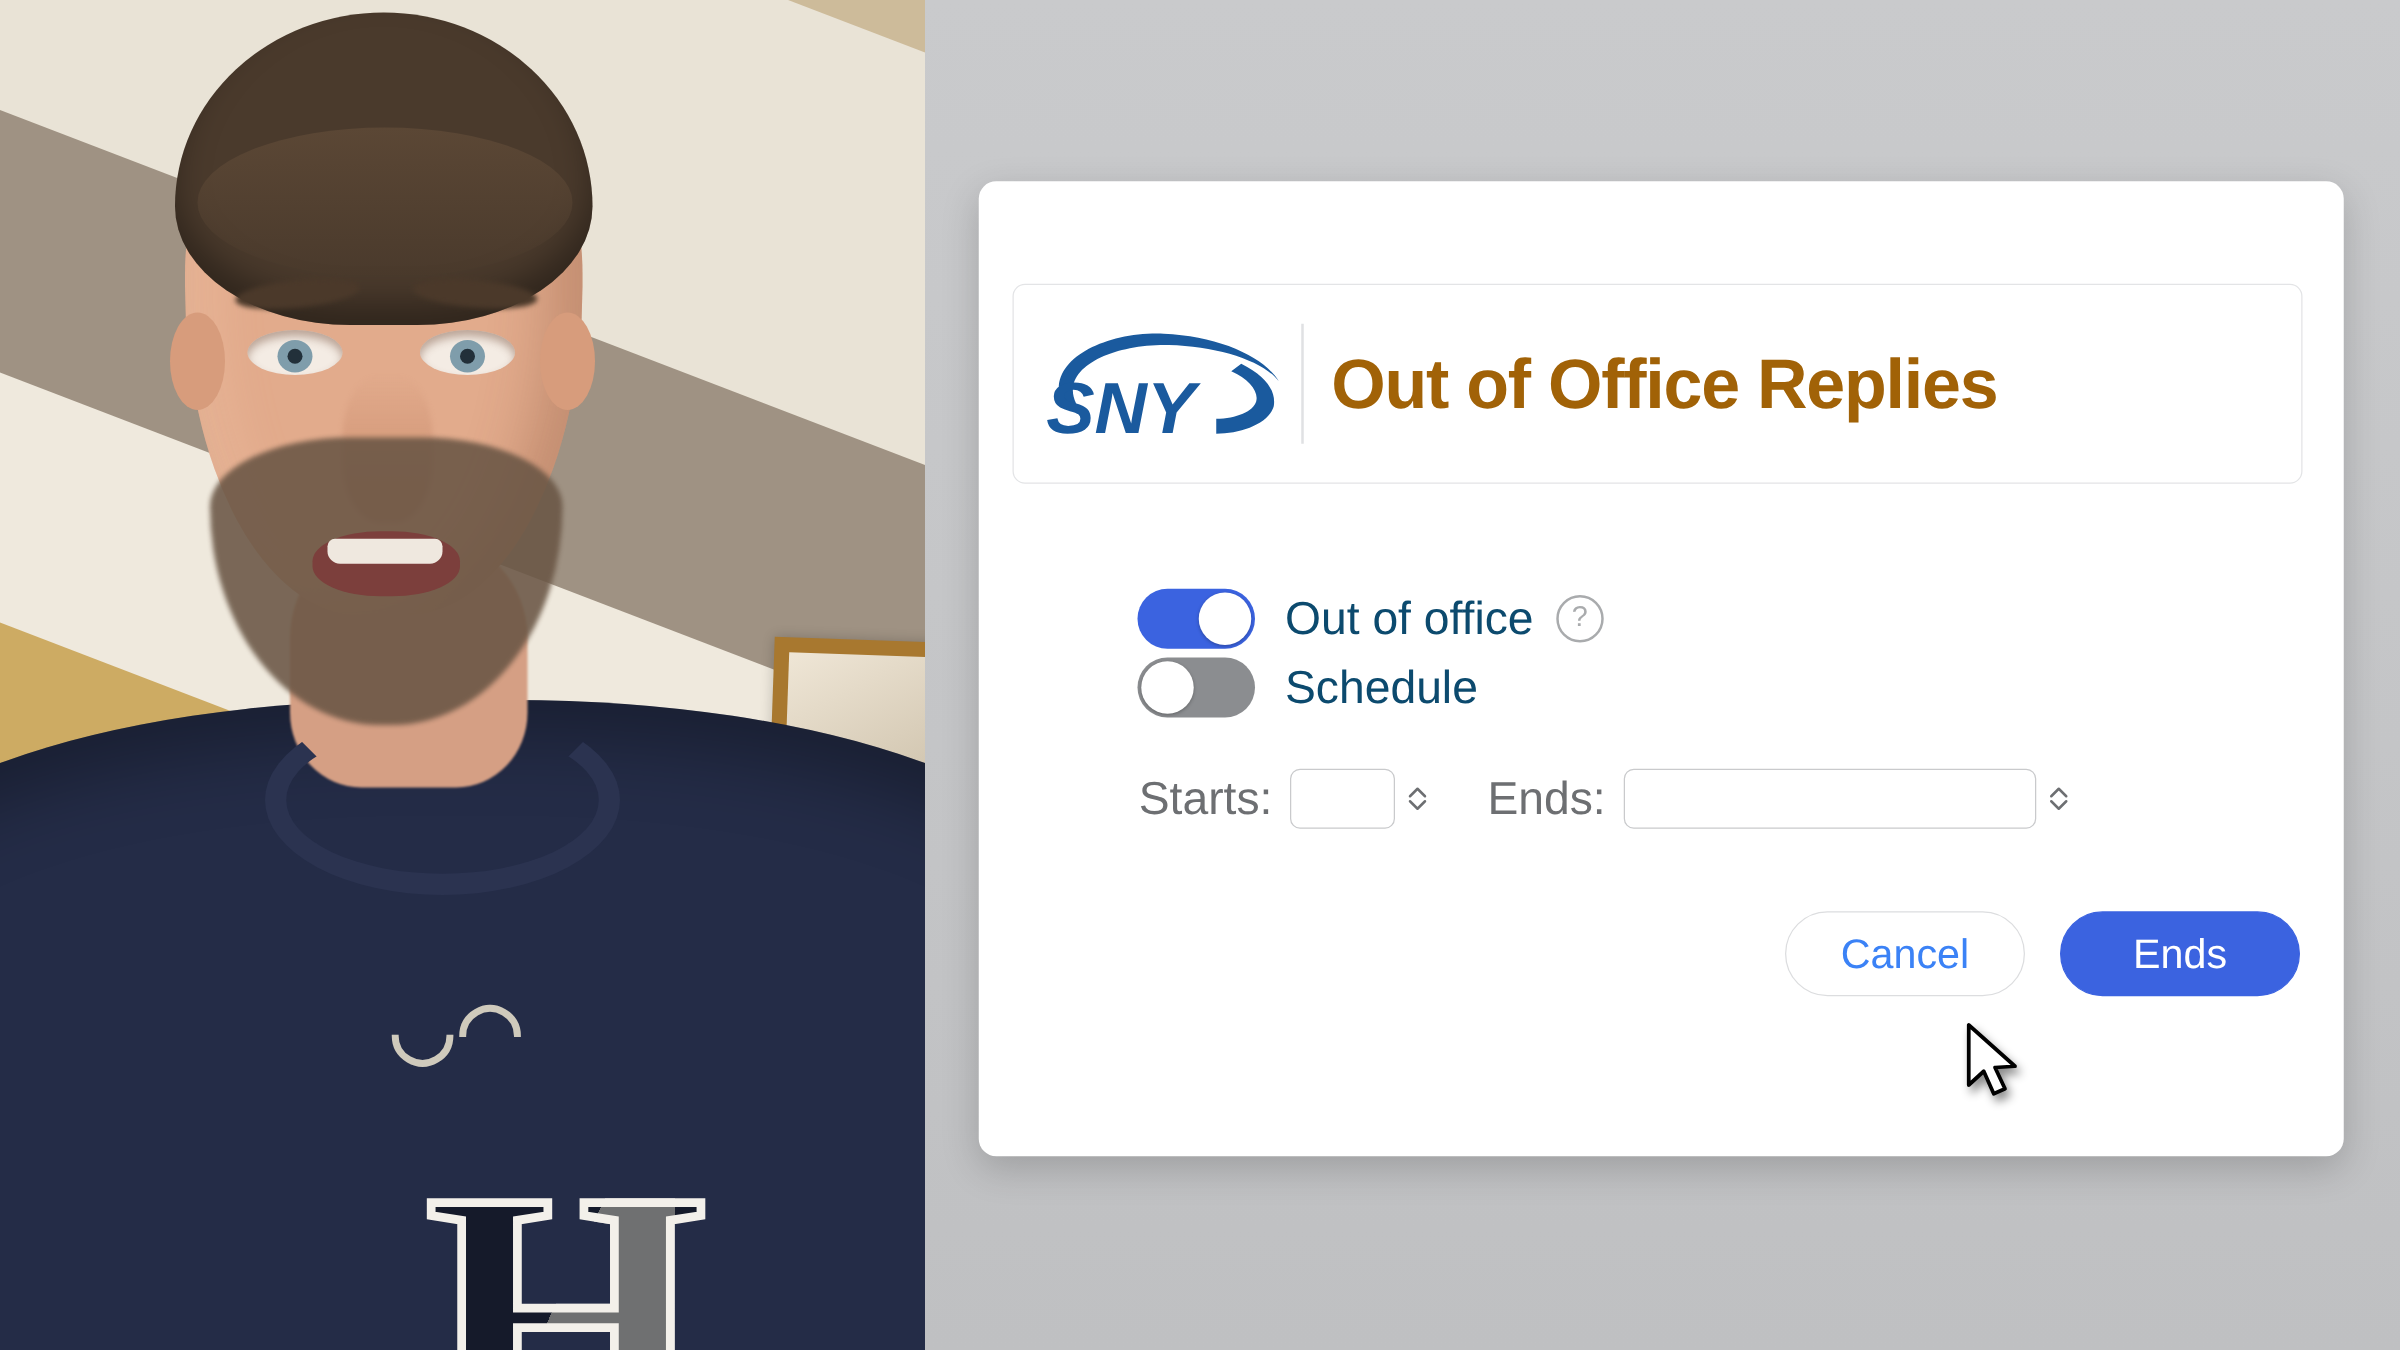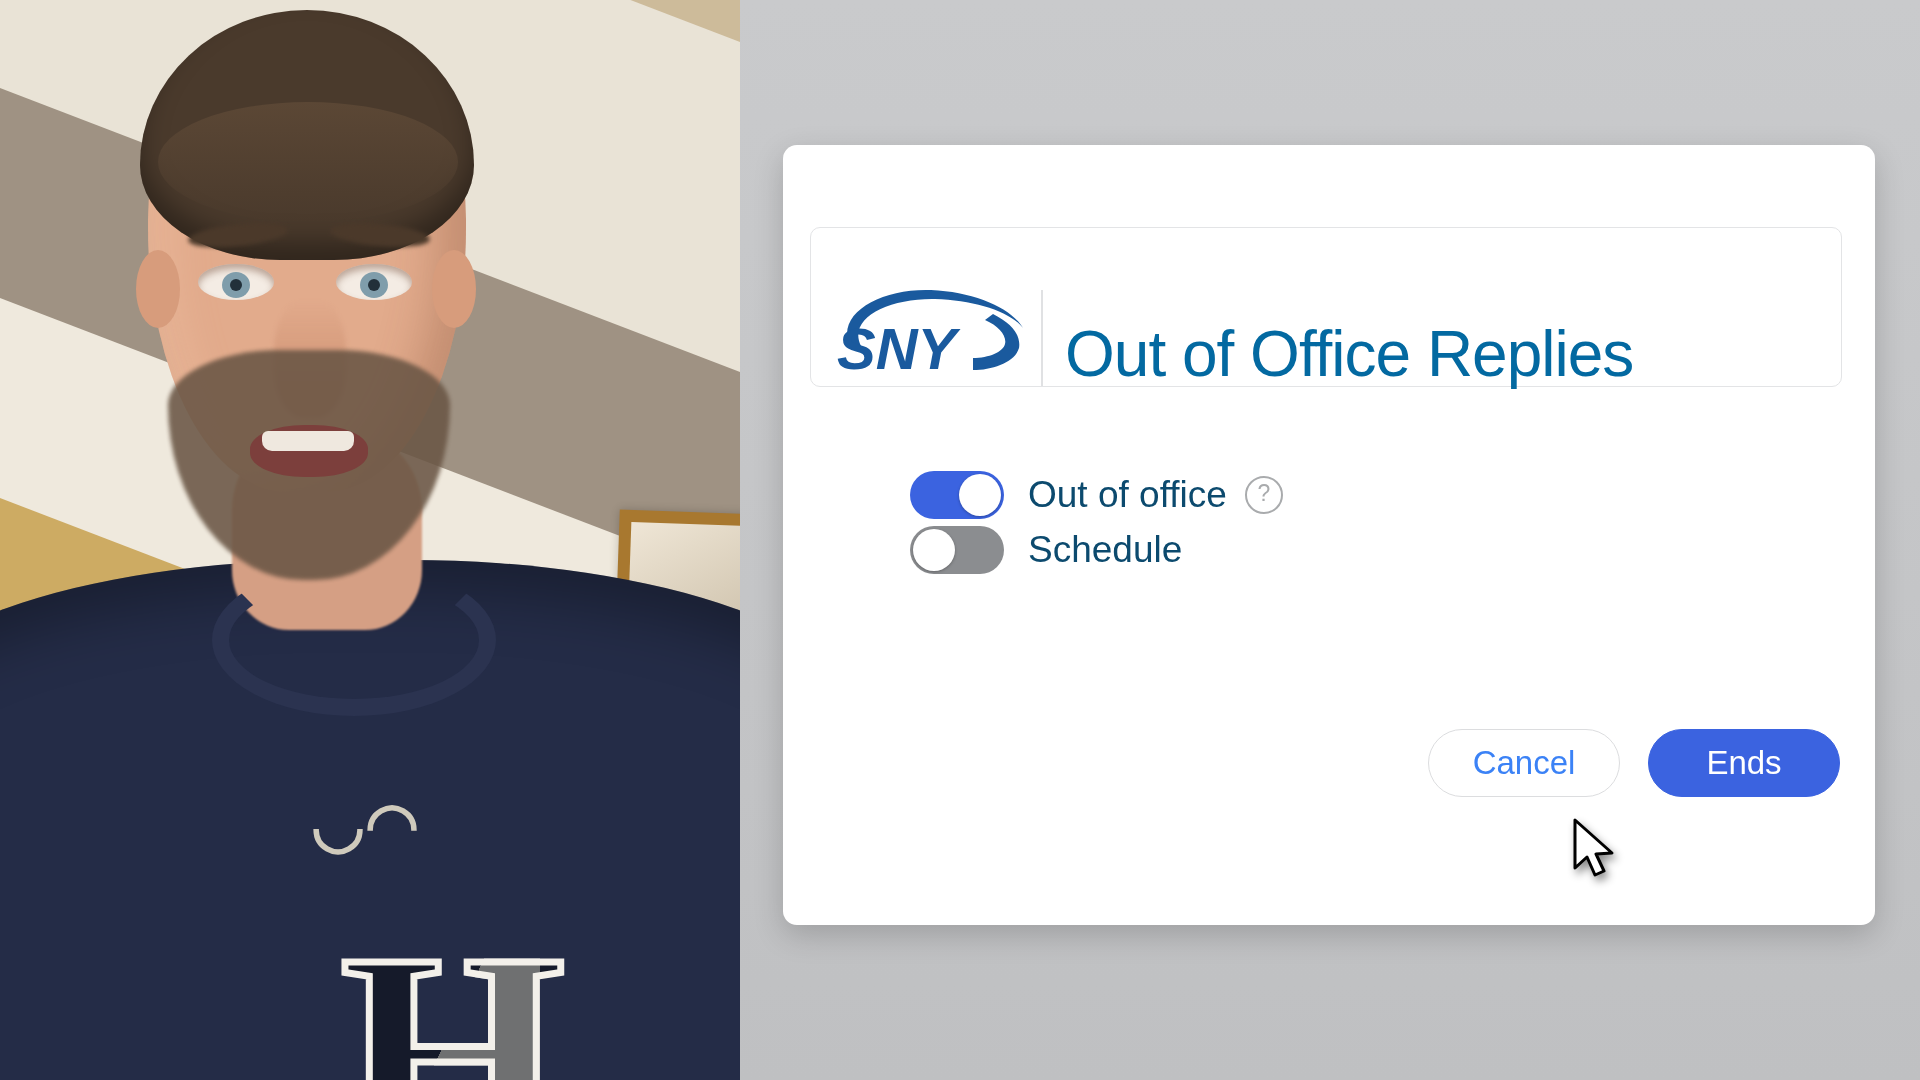--- a/index.html
+++ b/index.html
@@ -216,44 +216,44 @@
     box-shadow: 0 10px 30px rgba(0,0,0,.18);
   }
   .header-box {
     position: absolute;
     left: 27px; top: 82px;
     width: 1032px; height: 160px;
     border: 1px solid #e3e4e6;
     border-radius: 10px;
     box-sizing: border-box;
     display: flex;
-    align-items: flex-end;
+    align-items: center;
   }
   .sny-logo {
     position: relative;
     margin-left: 12px;
     width: 210px;
     height: 112px;
     flex: none;
   }
   .sny-logo svg { display:block; width: 210px; height: 112px; }
   .header-div {
     width: 2px;
     height: 96px;
     background: #e0e1e3;
     margin: 0 22px 0 8px;
     flex: none;
   }
   .header-title {
-    font-size: 64px;
+    font-size: 56px;
     line-height: 1;
-    color: #0369a1;
+    color: #a16207;
     letter-spacing: -1px;
     white-space: nowrap;
-    font-weight: 400;
+    font-weight: 700;
   }
 
   
   .toggle-row {
     position: absolute;
     display: flex;
     align-items: center;
     left: 127px;
   }
   #row-oof { top: 326px; }
@@ -442,20 +442,39 @@
       <div class="help-icon">?</div>
     </div>
 
     <div id="row-sched" class="toggle-row">
       <div class="switch off">
         <div class="knob"></div>
       </div>
       <div class="toggle-label">Schedule</div>
     </div>
 
+    <div id="sched-fields">
+      <div class="field-label">Starts:</div>
+      <input id="starts-input" class="input-box" type="text" value="" placeholder="" style="">
+      <div class="stepper">
+        <svg width="18" height="26" viewBox="0 0 18 26" aria-hidden="true">
+          <path d="M3 11 L9 5 L15 11" fill="none" stroke="#6d6f72" stroke-width="2" stroke-linecap="round" stroke-linejoin="round"></path>
+          <path d="M3 15 L9 21 L15 15" fill="none" stroke="#6d6f72" stroke-width="2" stroke-linecap="round" stroke-linejoin="round"></path>
+        </svg>
+      </div>
+      <div class="gap"></div>
+      <div class="field-label">Ends:</div>
+      <input id="ends-input" class="input-box" type="text" value="" placeholder="" style="">
+      <div class="stepper">
+        <svg width="18" height="26" viewBox="0 0 18 26" aria-hidden="true">
+          <path d="M3 11 L9 5 L15 11" fill="none" stroke="#6d6f72" stroke-width="2" stroke-linecap="round" stroke-linejoin="round"></path>
+          <path d="M3 15 L9 21 L15 15" fill="none" stroke="#6d6f72" stroke-width="2" stroke-linecap="round" stroke-linejoin="round"></path>
+        </svg>
+      </div>
+    </div>
 
     <div id="buttons">
       <div id="cancel-btn" class="btn">Cancel</div>
       <div id="save-btn" class="btn">Ends</div>
     </div>
   </div>
 
   <div id="cursor">
     <svg width="46" height="64" viewBox="0 0 46 64" aria-hidden="true">
       <path d="M3 2 L3 50 L15 39 L23 57 L32 53 L24 36 L40 35 Z" fill="#ffffff" stroke="#000000" stroke-width="3" stroke-linejoin="round"></path>

